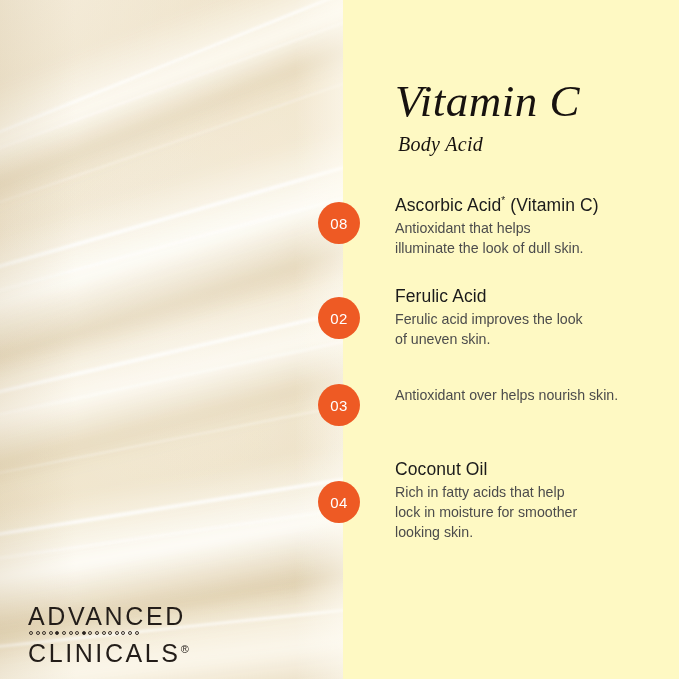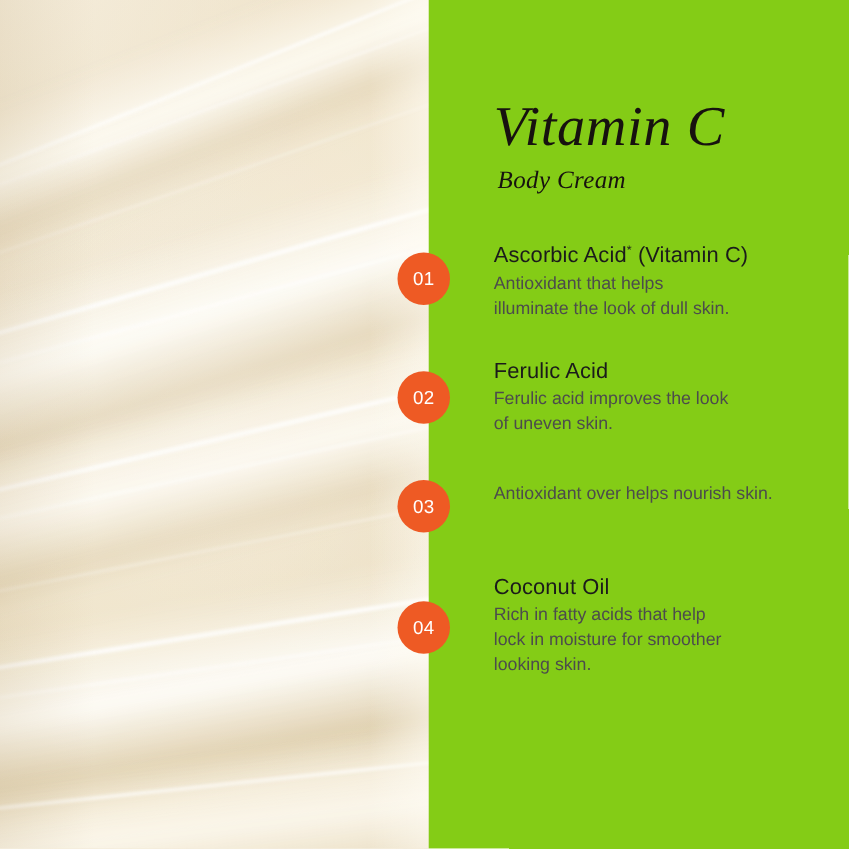--- a/index.html
+++ b/index.html
@@ -124,21 +124,21 @@
     letter-spacing: 0;
   }
 
   
   #content {
     position: absolute;
     left: 343px;
     top: 0;
     width: 336px;
     height: 679px;
-    background: #84cc16;
+    background: #fef9c3;
   }
   #title-block {
     position: absolute;
     left: 52px;
     top: 76px;
   }
   #product-title {
     font-family: "Liberation Serif", serif;
     font-style: italic;
     font-size: 45px;
@@ -235,26 +235,49 @@
     <div class="streak s4"></div>
     <div class="streak s5"></div>
     <div class="streak s6"></div>
     <div class="streak s11"></div>
     <div class="streak s7"></div>
     <div class="streak s8"></div>
     <div class="streak s9"></div>
     <div class="tex-shade"></div>
   </div>
 
+  <div id="logo">
+    <div class="logo-line">ADVANCED</div>
+    <div class="logo-dots">
+      <i></i>
+      <i></i>
+      <i></i>
+      <i></i>
+      <i class="fill"></i>
+      <i></i>
+      <i></i>
+      <i></i>
+      <i class="fill"></i>
+      <i></i>
+      <i></i>
+      <i></i>
+      <i></i>
+      <i></i>
+      <i></i>
+      <i></i>
+      <i></i>
+    </div>
+    <div class="logo-line"><span>CLINICALS</span><span class="reg">®</span></div>
+  </div>
 
   <div id="content">
 
     <div id="title-block">
       <div id="product-title">Vitamin C</div>
-      <div id="product-subtitle">Body Cream</div>
+      <div id="product-subtitle">Body Acid</div>
     </div>
 
     <div class="ingredient" style="top:190px">
       <div class="ing-title"><span>Ascorbic Acid</span><sup>*</sup><span> (Vitamin C)</span></div>
       <div class="ing-desc">Antioxidant that helps
 illuminate the look of dull skin.</div>
     </div>
 
     <div class="ingredient" style="top:285px">
       <div class="ing-title">Ferulic Acid</div>
@@ -268,18 +291,18 @@
 
     <div class="ingredient" style="top:458px">
       <div class="ing-title">Coconut Oil</div>
       <div class="ing-desc">Rich in fatty acids that help
 lock in moisture for smoother
 looking skin.</div>
     </div>
 
   </div>
 
-  <div class="badge" style="left:318px; top:202px">01</div>
+  <div class="badge" style="left:318px; top:202px">08</div>
   <div class="badge" style="left:318px; top:297px">02</div>
   <div class="badge" style="left:318px; top:384px">03</div>
   <div class="badge" style="left:318px; top:481px">04</div>
 
 </div>
 
 </body></html>

